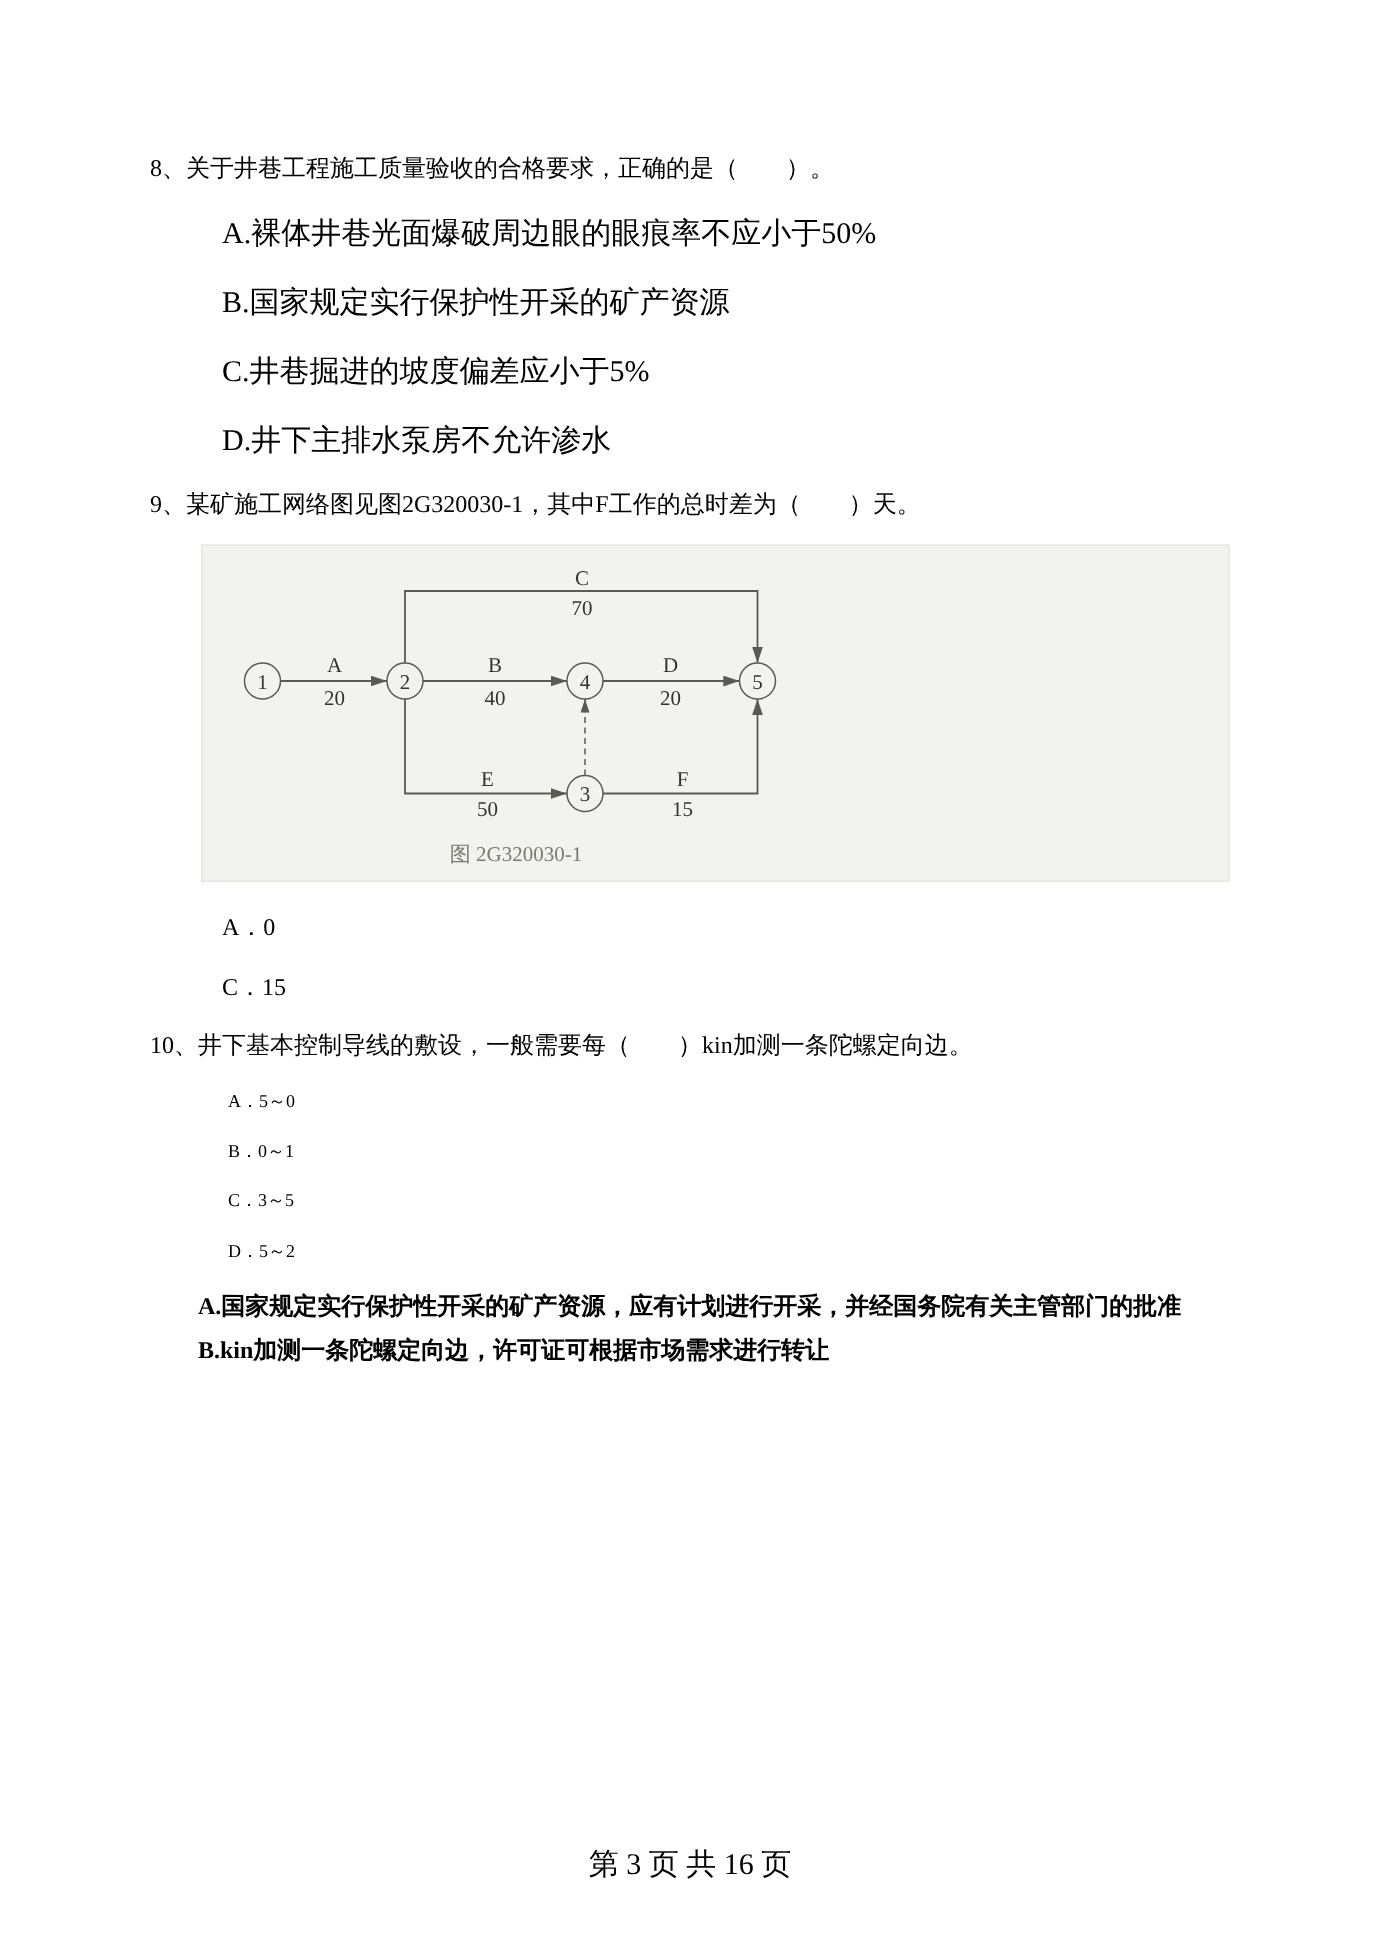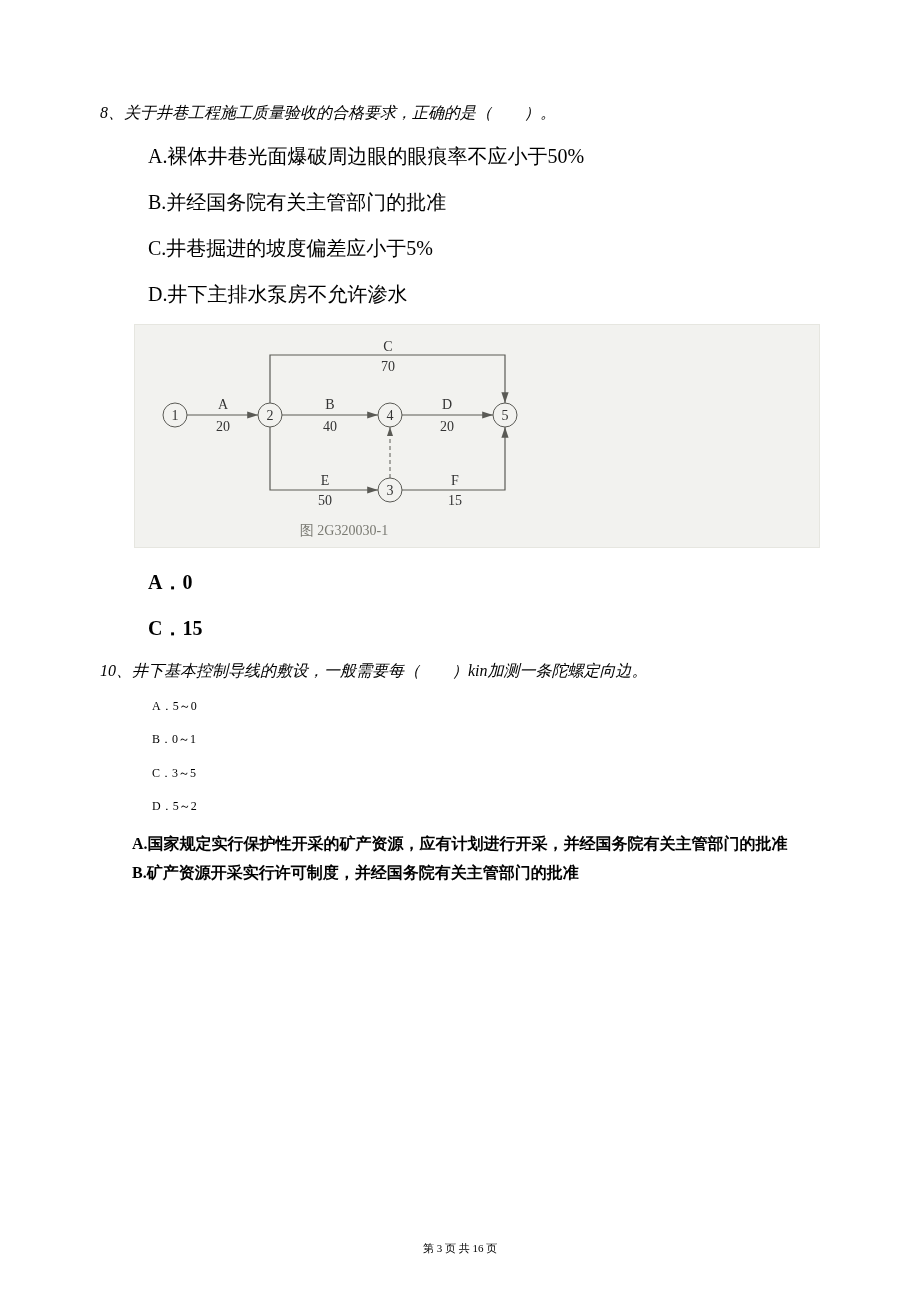--- a/index.html
+++ b/index.html
@@ -13,36 +13,34 @@
     width: 920px;
     height: 1302px;
     box-sizing: border-box;
     padding: 100px 100px 40px 100px;
     position: relative;
   }
   .question {
     font-size: 16px;
     line-height: 1.6;
     margin-bottom: 14px;
-    font-style: italic;
   }
   .options {
     padding-left: 48px;
   }
   .option {
     font-size: 20px;
     line-height: 1.6;
     margin-bottom: 14px;
   }
   .option-narrow {
-    font-size: 20px;
+    font-size: 16px;
     line-height: 1.6;
     margin-bottom: 14px;
     padding-left: 48px;
-    font-weight: bold;
   }
   .option-indent2 {
     font-size: 12px;
     line-height: 1.6;
     margin-bottom: 14px;
     padding-left: 52px;
   }
   .para-indent {
     font-size: 16px;
     line-height: 1.8;
@@ -57,39 +55,40 @@
     background: #f2f2ef;
     border: 1px solid #e6e6e0;
     position: relative;
   }
   .footer {
     position: absolute;
     bottom: 46px;
     left: 0;
     width: 100%;
     text-align: center;
-    font-size: 11px;
+    font-size: 20px;
   }
   svg text {
     font-family: "SimSun", serif;
   }
 </style>
 </head>
 <body>
 
 <div class="page">
 
   <div class="question">8、关于井巷工程施工质量验收的合格要求，正确的是（　　）。</div>
   <div class="options">
     <div class="option">A.裸体井巷光面爆破周边眼的眼痕率不应小于50%</div>
-    <div class="option">B.并经国务院有关主管部门的批准</div>
+    <div class="option">B.国家规定实行保护性开采的矿产资源</div>
     <div class="option">C.井巷掘进的坡度偏差应小于5%</div>
     <div class="option">D.井下主排水泵房不允许渗水</div>
   </div>
 
+  <div class="question">9、某矿施工网络图见图2G320030-1，其中F工作的总时差为（　　）天。</div>
 
   <div class="diagram-wrap">
     <div class="diagram">
       <svg width="418" height="218" viewBox="0 0 418 218">
 
         <defs>
           <marker id="arr" markerWidth="10" markerHeight="10" refX="9" refY="3" orient="auto">
             <path d="M0,0 L0,6 L9,3 z" fill="#5a5a55"></path>
           </marker>
         </defs>
@@ -156,18 +155,18 @@
   <div class="option-narrow">C．15</div>
 
   <div class="question">10、井下基本控制导线的敷设，一般需要每（　　）kin加测一条陀螺定向边。</div>
   <div class="option-indent2">A．5～0</div>
   <div class="option-indent2">B．0～1</div>
   <div class="option-indent2">C．3～5</div>
   <div class="option-indent2">D．5～2</div>
 
   <div>
     <div class="para-indent" style="margin-bottom:0"><span>A.国家规定实行保护性开采的矿产资源，应有计划进行开采，并经国务院有关主管部门的批准</span></div>
-    <div class="para-indent">B.矿产资源开采实行许可制度，并经国务院有关主管部门的批准</div>
+    <div class="para-indent">B.kin加测一条陀螺定向边，许可证可根据市场需求进行转让</div>
   </div>
 
   <div class="footer">第 3 页 共 16 页</div>
 
 </div>
 
 </body></html>

